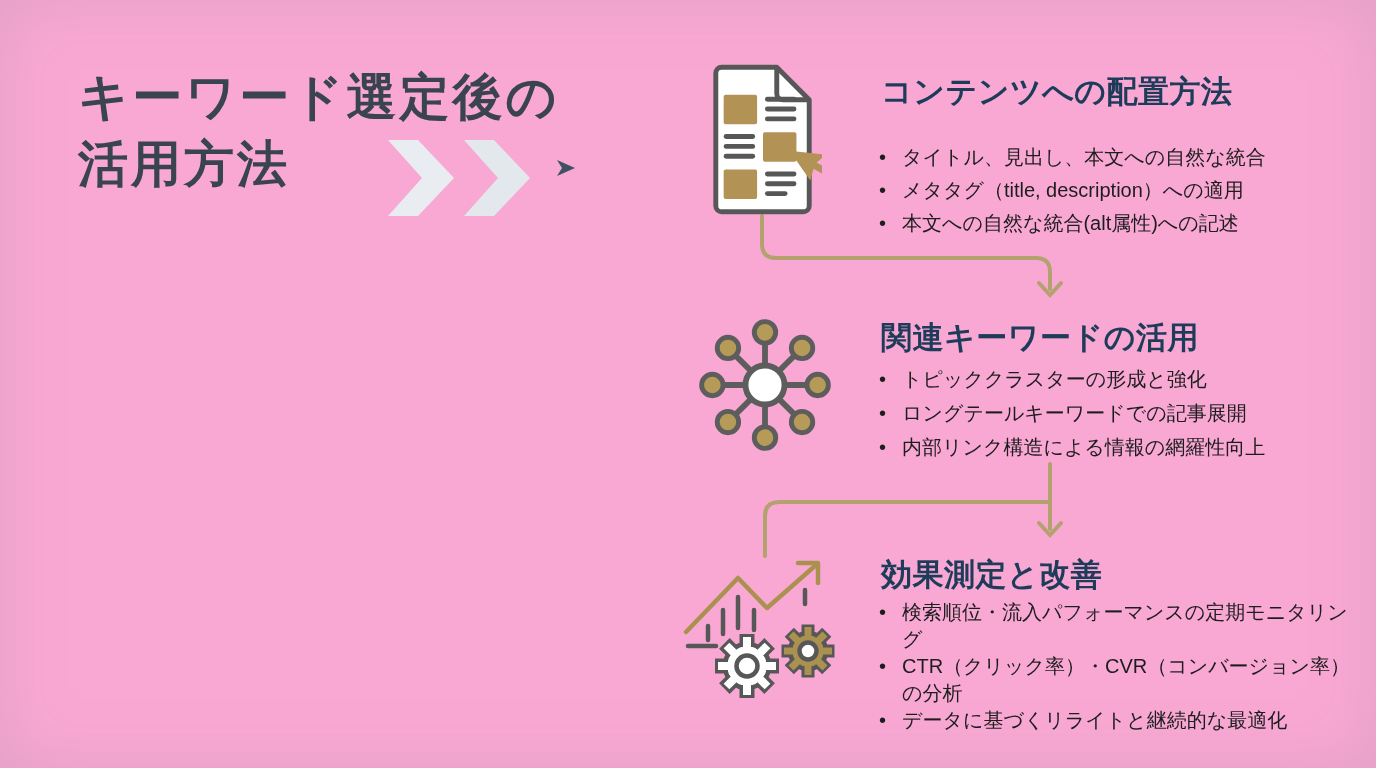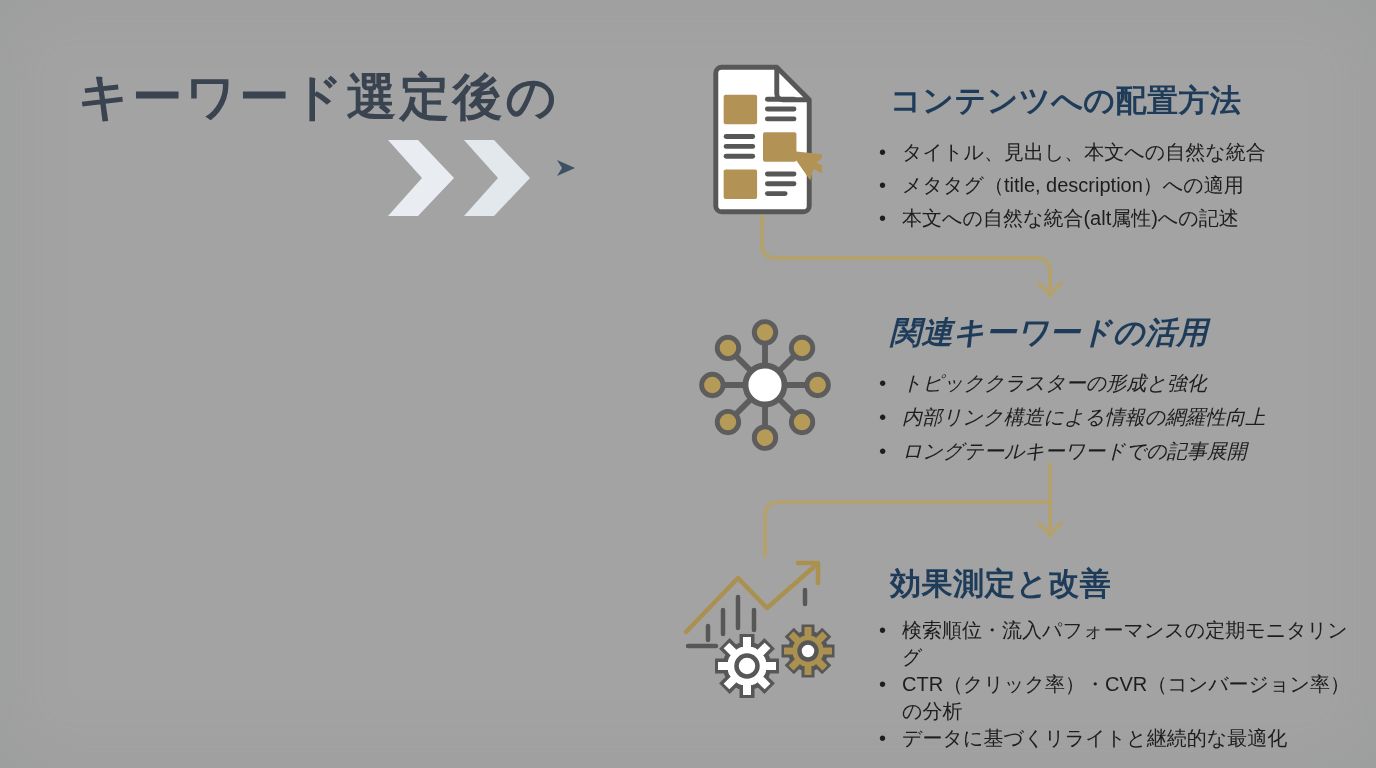--- a/index.html
+++ b/index.html
@@ -1,19 +1,19 @@
 <!DOCTYPE html>
 <html><head>
 <meta charset="utf-8">
 <style>
   html,body{margin:0;padding:0;background:#e9e9e9;}
   .canvas{
     position:relative;
     width:1376px;height:768px;
-    background:#a3a3a3;
+    background:#f9a8d4;
     overflow:hidden;
     font-family:"Liberation Sans","DejaVu Sans",sans-serif;
     box-shadow:inset 0 0 70px rgba(120,125,130,0.18);
   }
   
   .title{
     position:absolute;left:78px;top:64px;width:560px;
     font-family:"Liberation Serif","DejaVu Serif",serif;
     font-weight:700;color:#3a4450;
     font-size:50px;line-height:67px;letter-spacing:3px;
@@ -23,39 +23,40 @@
   .decor{position:absolute;left:326px;top:136px;}
   
   .connectors{position:absolute;left:0;top:0;pointer-events:none;}
   
   .icon{position:absolute;}
   .icon-doc{left:704px;top:62px;}
   .icon-hub{left:687px;top:307px;}
   .icon-gears{left:672px;top:548px;}
   .sec-text{position:absolute;left:877px;width:488px;}
   .sec-text h2{
-    margin:13px;font-size:31px;line-height:40px;
+    margin:4px;font-size:31px;line-height:40px;
     font-weight:700;color:#1e3c5a;letter-spacing:0.5px;
   }
   .sec-text ul{list-style:none;margin:0;padding:0;color:#1d1d1d;}
   .sec-text li{position:relative;padding-left:25px;font-size:20px;}
   .sec-text li::before{
     content:"•";position:absolute;left:2px;top:0;color:#1d1d1d;
   }
-  .sec1{top:68px;}  .sec1 ul{margin-top:15px;} .sec1 li{line-height:33px;}
-  .sec2{top:300px;font-style:italic;} .sec2 ul{margin-top:10px;} .sec2 li{line-height:34px;}
+  .sec1{top:68px;}  .sec1 ul{margin-top:29px;} .sec1 li{line-height:33px;}
+  .sec2{top:314px;} .sec2 ul{margin-top:4px;} .sec2 li{line-height:34px;}
   .sec3{top:551px;} .sec3 ul{margin-top:4px;} .sec3 li{line-height:27px;}
 </style>
 </head>
 <body>
 
 <div class="canvas">
 
   <div class="title">
     <span>キーワード選定後の</span>
+    <span>活用方法</span>
   </div>
 
   <svg class="decor" width="252" height="86" viewBox="0 0 252 86">
     <defs>
       <linearGradient id="lg-line" x1="0" y1="0" x2="1" y2="0">
         <stop offset="0" stop-color="#eef1f3"></stop>
         <stop offset="0.45" stop-color="#a7b4bf"></stop>
         <stop offset="1" stop-color="#3e5063"></stop>
       </linearGradient>
     </defs>
@@ -180,22 +181,22 @@
       <li>タイトル、見出し、本文への自然な統合</li>
       <li>メタタグ（title, description）への適用</li>
       <li>本文への自然な統合(alt属性)への記述</li>
     </ul>
   </div>
 
   <div class="sec-text sec2">
     <h2>関連キーワードの活用</h2>
     <ul>
       <li>トピッククラスターの形成と強化</li>
+      <li>ロングテールキーワードでの記事展開</li>
       <li>内部リンク構造による情報の網羅性向上</li>
-      <li>ロングテールキーワードでの記事展開</li>
     </ul>
   </div>
 
   <div class="sec-text sec3">
     <h2>効果測定と改善</h2>
     <ul>
       <li>検索順位・流入パフォーマンスの定期モニタリング</li>
       <li>CTR（クリック率）・CVR（コンバージョン率）の分析</li>
       <li>データに基づくリライトと継続的な最適化</li>
     </ul>

